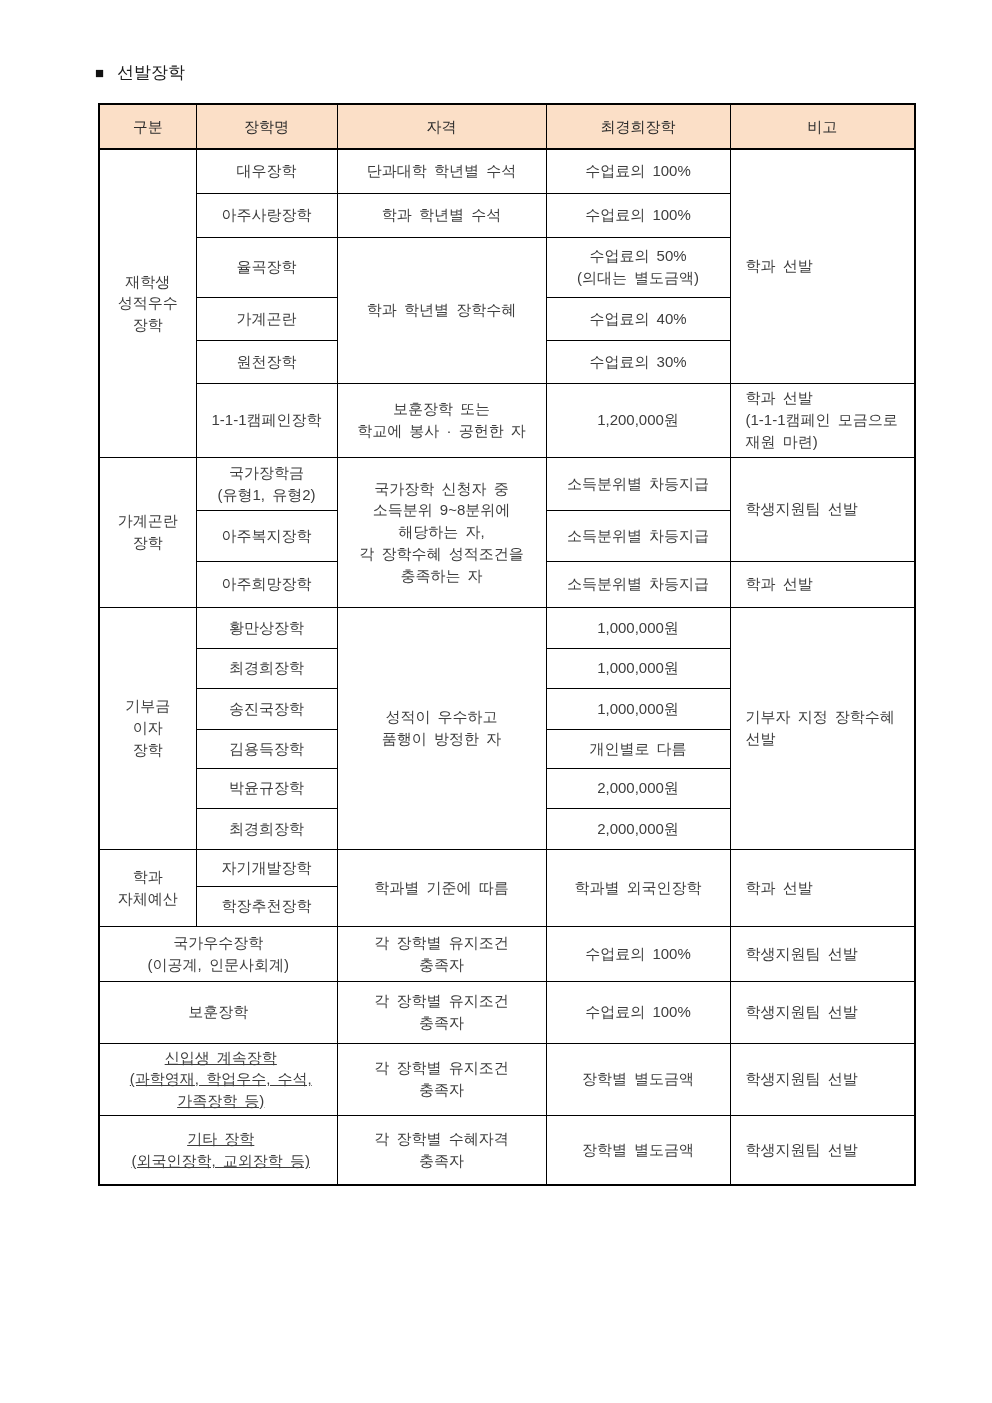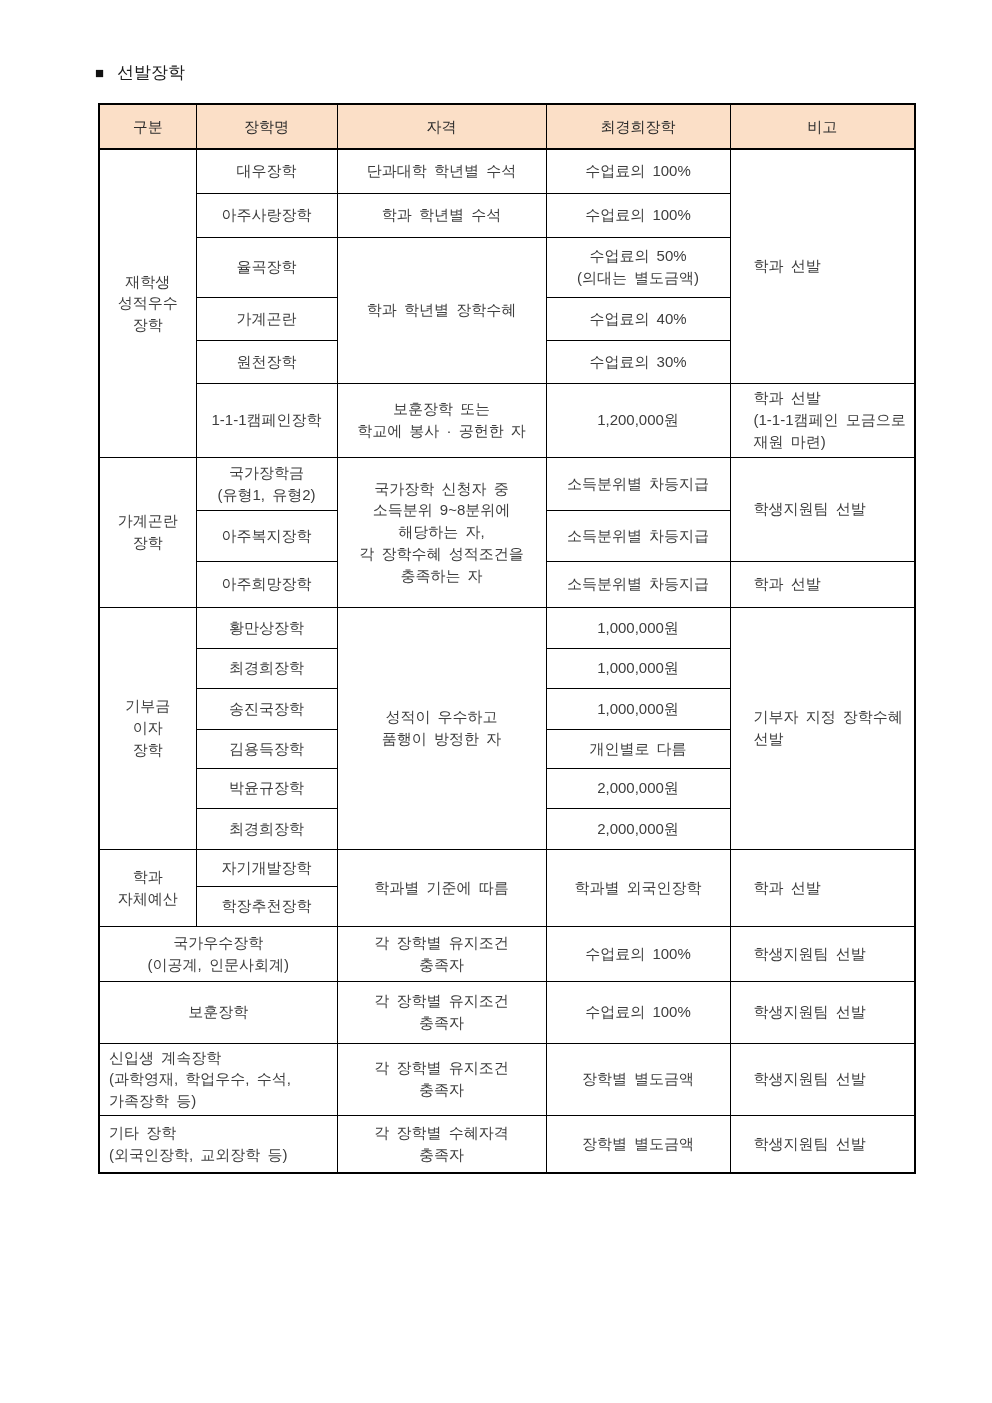--- a/index.html
+++ b/index.html
@@ -33,22 +33,22 @@
     color: #3d3d3d;
   }
   .sch th {
     background: var(--header-bg, #FBDFC7);
     font-weight: normal;
     border-bottom: 2px solid var(--border-color, #000);
     height: 45px;
     color: #2b2b2b;
     margin-top: 40px;
   }
-  .sch td.note { text-align: left; padding-left: 23px; margin-top: 24px; }
-  .sch td.left { text-align: left; padding-left: 9px; }
+  .sch td.note { text-align: left; padding-left: 15px; margin-top: 24px; }
+  .sch td.left { text-align: center; padding-left: 9px; text-decoration: underline; }
 </style>
 </head>
 <body>
 
 <div class="doc-title">
   <span class="bullet">■</span>
   <span>선발장학</span>
 </div>
 
 <table class="sch">
@@ -192,21 +192,21 @@
     </tr>
     <tr style="height:72px">
       <td colspan="2" class="left">신입생 계속장학
 (과학영재, 학업우수, 수석,
 가족장학 등)</td>
       <td>각 장학별 유지조건
 충족자</td>
       <td>장학별 별도금액</td>
       <td class="note">학생지원팀 선발</td>
     </tr>
-    <tr style="height:58px">
+    <tr style="height:70px">
       <td colspan="2" class="left">기타 장학
 (외국인장학, 교외장학 등)</td>
       <td>각 장학별 수혜자격
 충족자</td>
       <td>장학별 별도금액</td>
       <td class="note">학생지원팀 선발</td>
     </tr>
   </tbody>
 </table>
 

